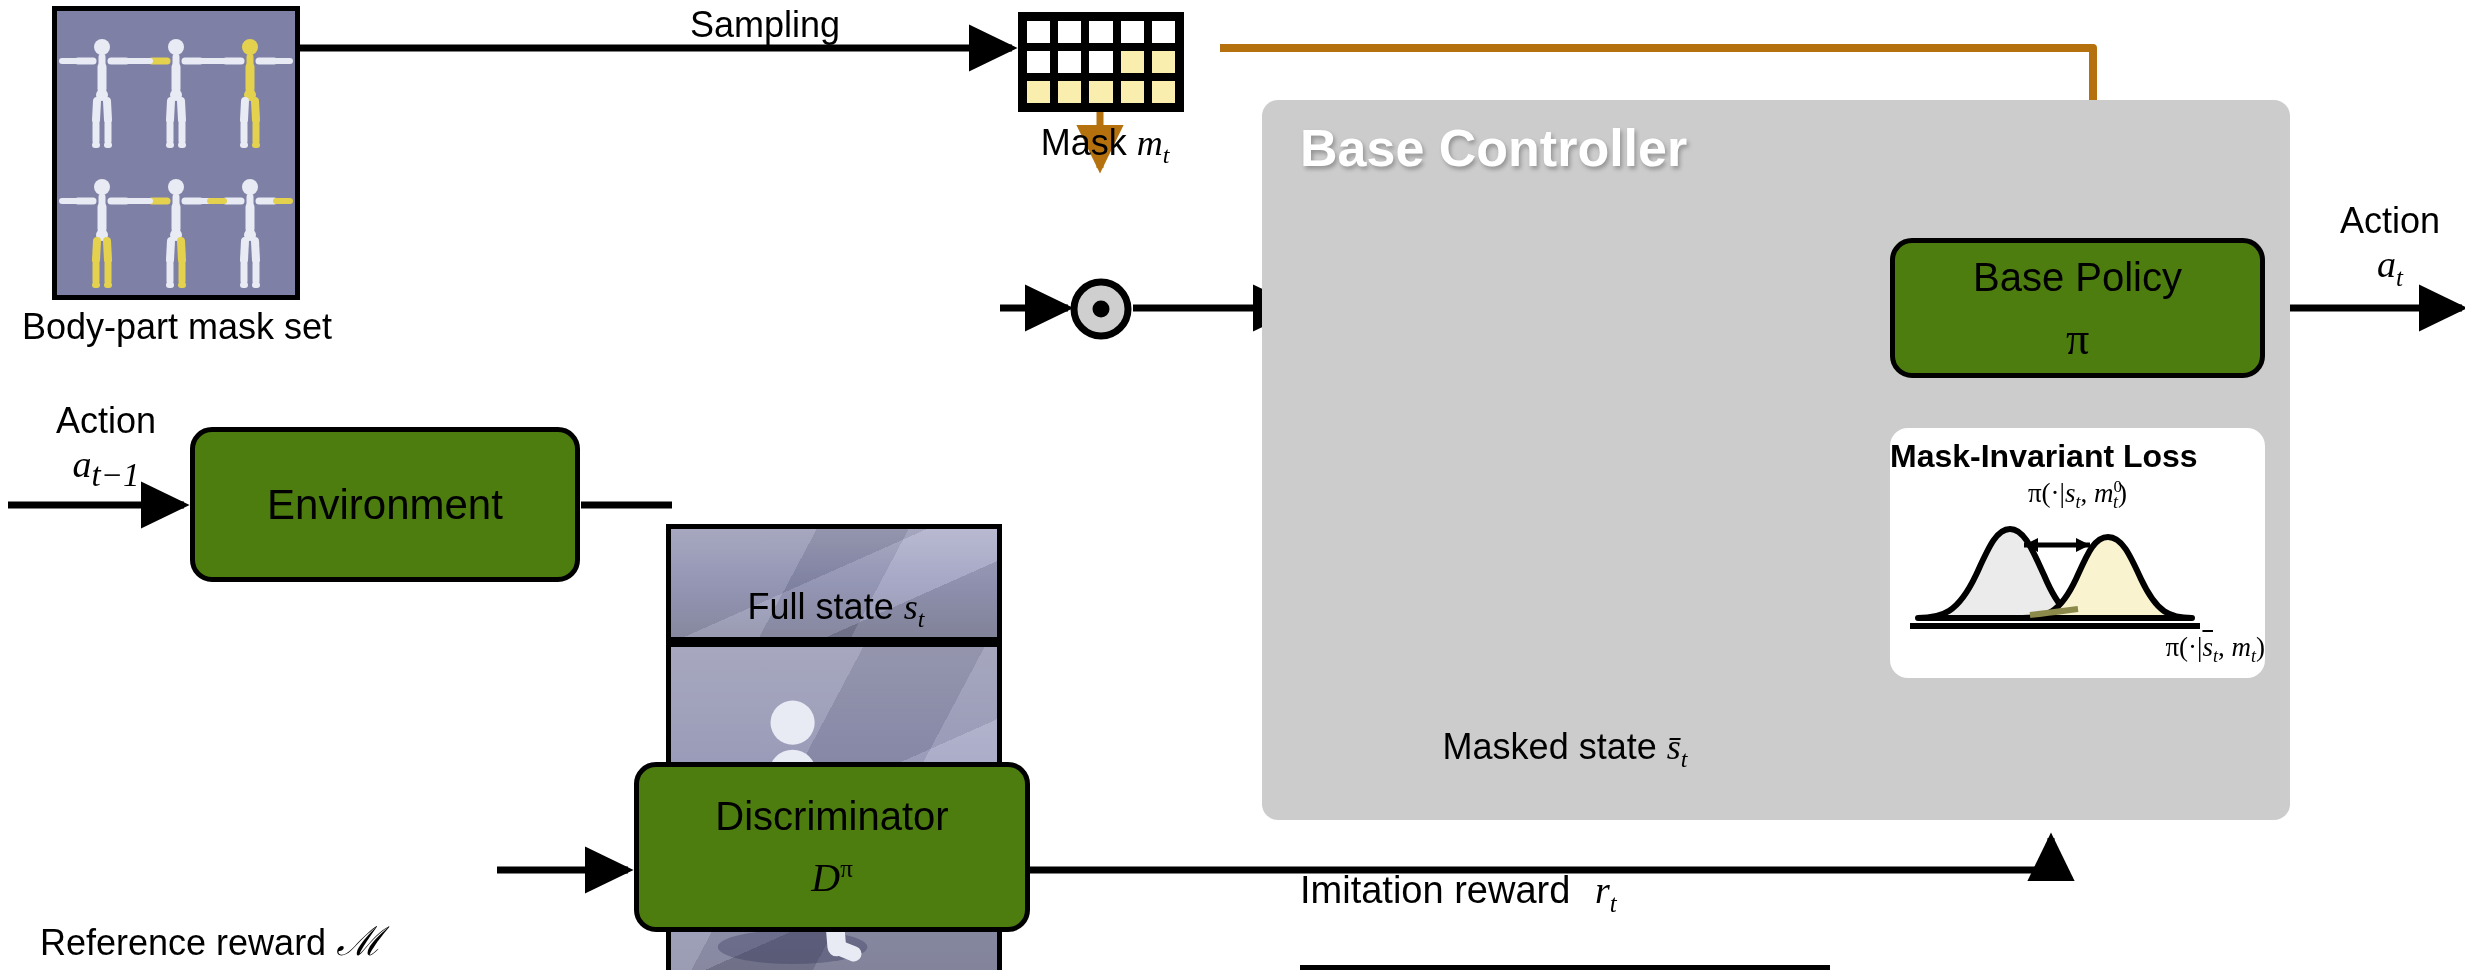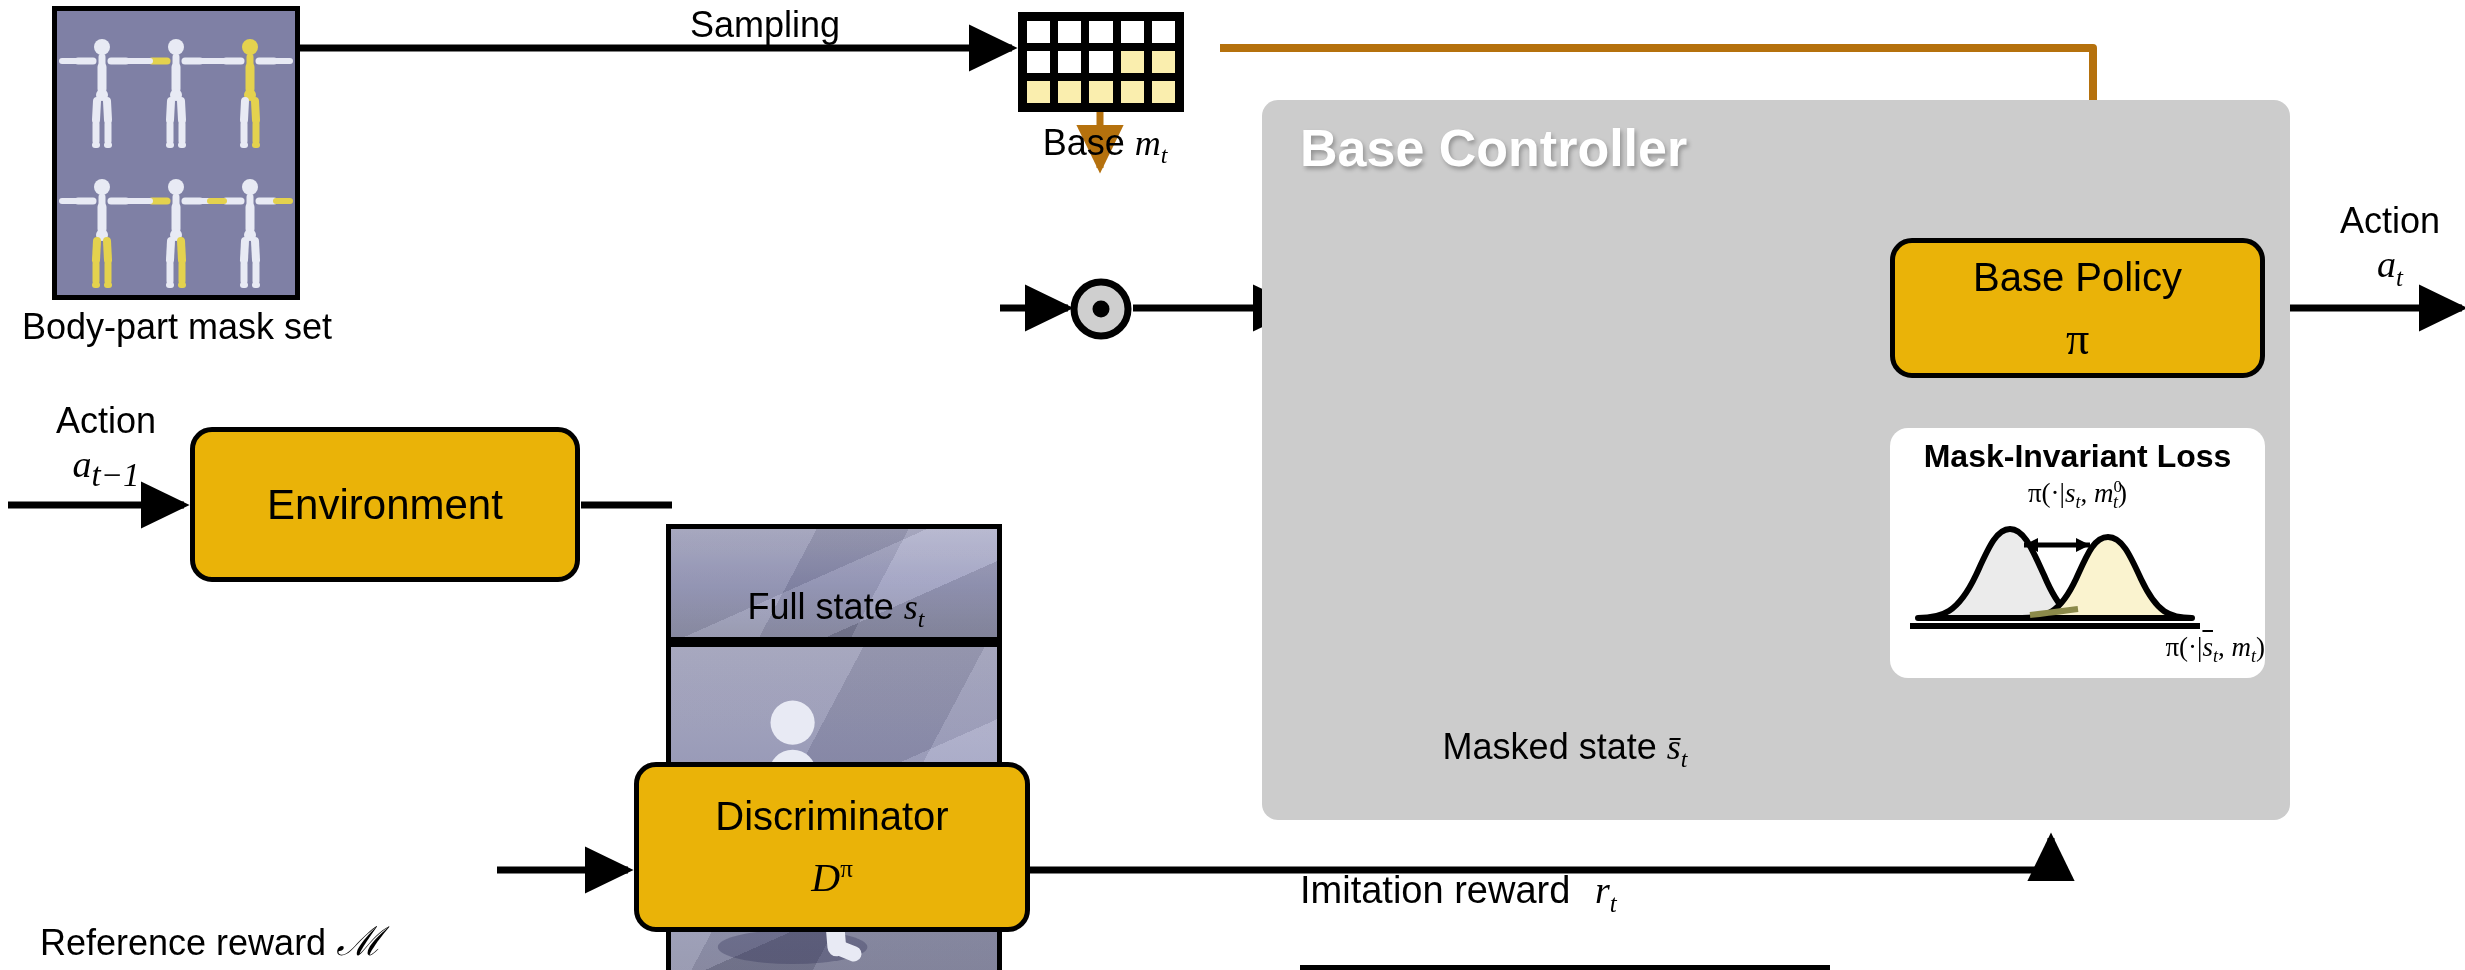--- a/index.html
+++ b/index.html
@@ -13,21 +13,21 @@
     overflow: hidden;
     position: relative;
   }
   #stage { position: absolute; inset: 0; }
   .abs { position: absolute; }
   .mathit { font-family: "Liberation Serif", serif; font-style: italic; }
   .mathup { font-family: "Liberation Serif", serif; font-style: normal; }
 
   
   .roundbox {
-    background: #eab308;
+    background: #4d7c0f;
     border: 5px solid #000;
     border-radius: 22px;
     display: flex; flex-direction: column;
     align-items: center; justify-content: center;
     box-sizing: border-box;
     gap: 16px;
   }
   .imgbox {
     border: 5px solid #000;
     box-sizing: border-box;
@@ -64,21 +64,21 @@
     text-shadow: 2px 3px 4px rgba(0,0,0,.28);
     white-space: nowrap;
   }
 
   
   .losscard {
     background: #fff;
     border-radius: 18px;
     box-sizing: border-box;
   }
-  .losstitle { font-size: 32px; font-weight: bold; text-align: center; white-space: nowrap; }
+  .losstitle { font-size: 32px; font-weight: bold; text-align: left; white-space: nowrap; }
 
   
   svg.overlay { position: absolute; left: 0; top: 0; pointer-events: none; }
 </style>
 </head>
 <body>
 
 <div id="stage">
 
   <svg class="overlay" width="2465" height="970" viewBox="0 0 2465 970">
@@ -234,21 +234,21 @@
       <div class="maskcell" style="background: rgb(255, 255, 255);"></div>
       <div class="maskcell" style="background: rgb(250, 238, 174);"></div>
       <div class="maskcell" style="background: rgb(250, 238, 174);"></div>
       <div class="maskcell" style="background: rgb(250, 238, 174);"></div>
       <div class="maskcell" style="background: rgb(250, 238, 174);"></div>
       <div class="maskcell" style="background: rgb(250, 238, 174);"></div>
       <div class="maskcell" style="background: rgb(250, 238, 174);"></div>
       <div class="maskcell" style="background: rgb(250, 238, 174);"></div>
     </div>
   <div class="abs caption" style="left:1000px; top:122px; width:210px;">
-    <span>Base</span>
+    <span>Mask</span>
     <span class="mathit">m</span><sub class="mathit" style="font-size:24px">t</sub>
   </div>
 
   <div class="abs" style="left:16px; top:400px; width:180px; text-align:center;">
     <div class="caption">Action</div>
     <div style="font-size:38px;">
       <span class="mathit">a</span><sub class="mathit" style="font-size:33px">t−1</sub>
     </div>
   </div>
 

